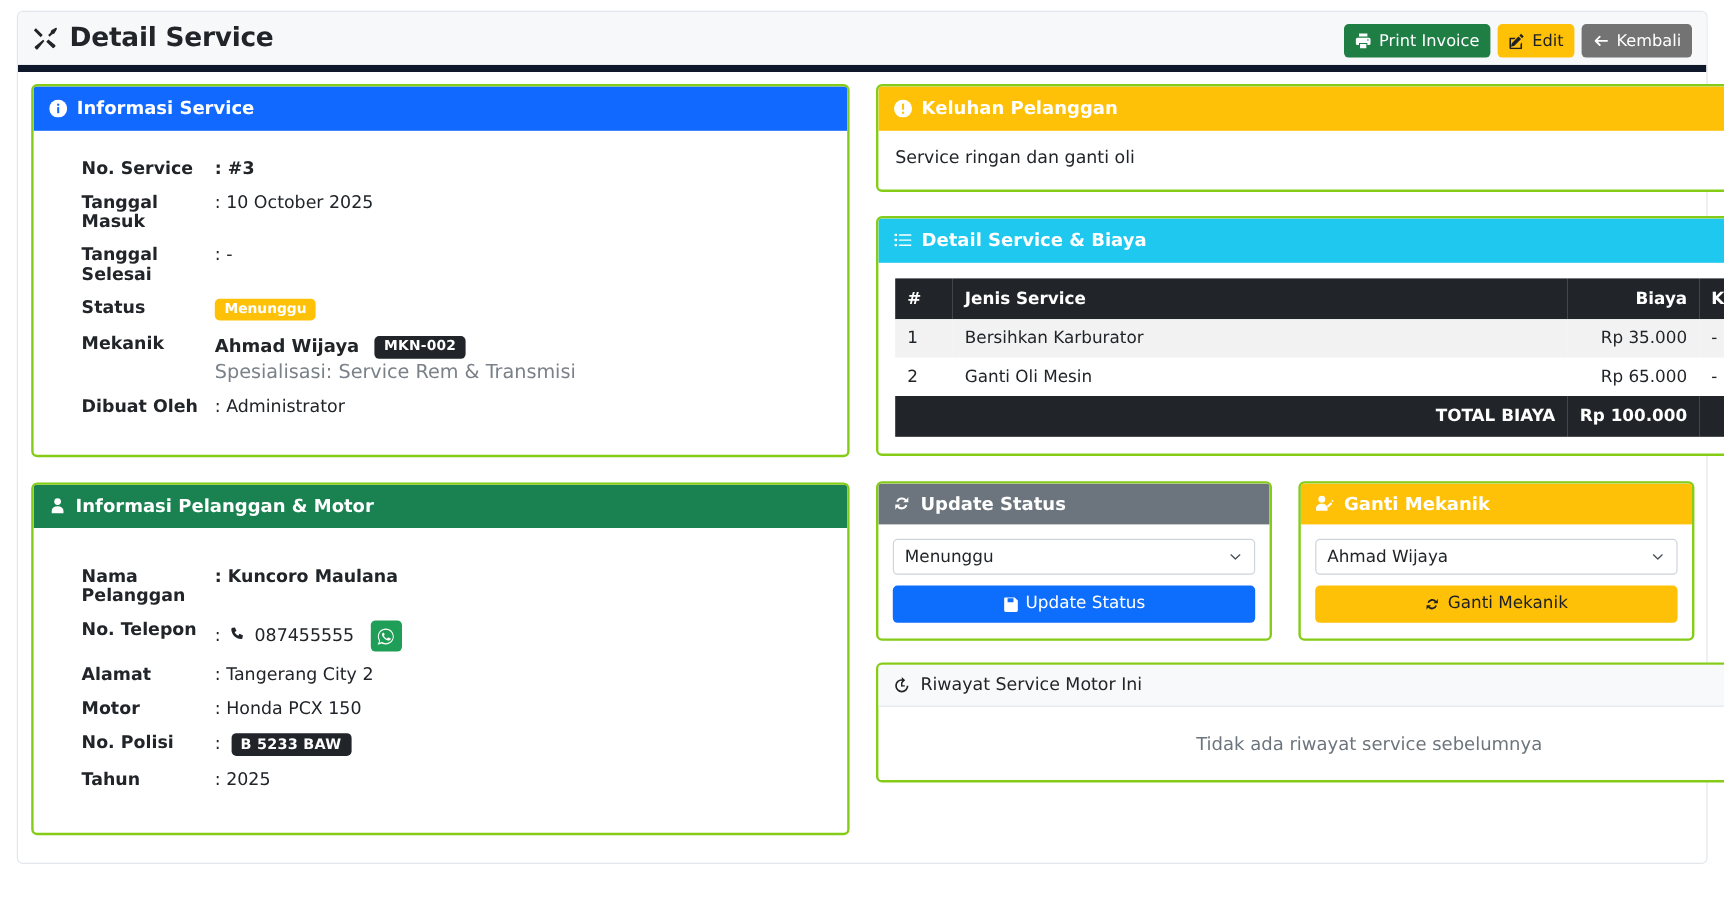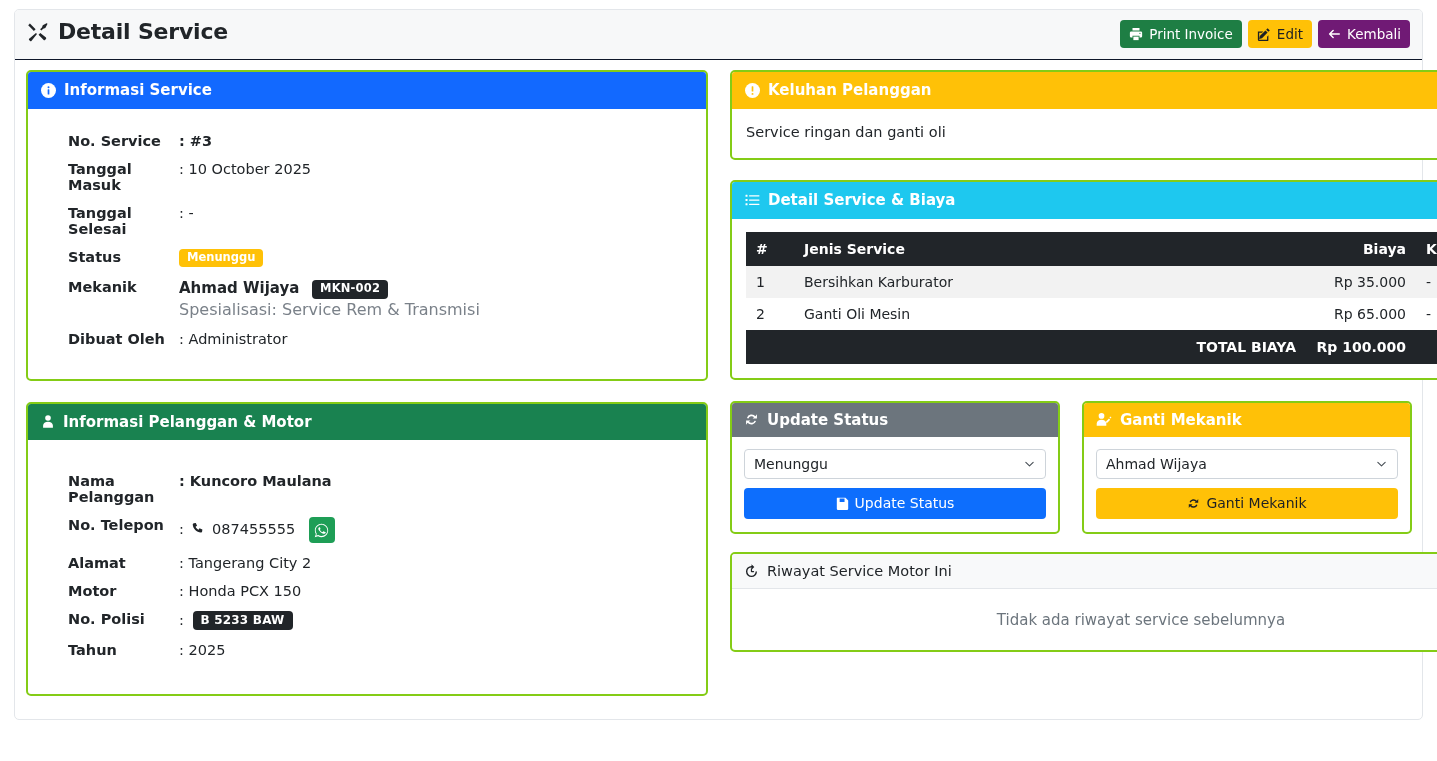--- a/index.html
+++ b/index.html
@@ -20,21 +20,21 @@
     background: #ffffff;
     border: 1px solid #e3e6ea;
     border-radius: 5px;
   }
 
   
   .topbar {
     position: relative;
     height: 50px;
     background: #f7f8f9;
-    border-bottom: 1px solid #0f172a;
+    border-bottom: 6px solid #0f172a;
     border-radius: 4px 4px 0 0;
   }
   .topbar-title {
     position: absolute;
     left: 12px; top: 9px;
     font-size: 22px;
     font-weight: 700;
     color: #212529;
     display: flex;
     align-items: center;
@@ -55,21 +55,21 @@
     border-radius: 4px;
     font-size: 13.5px;
     font-family: inherit;
     padding: 6px 9px;
     cursor: pointer;
     line-height: 1.2;
     white-space: nowrap;
   }
   .btn-success { background: #1e7e44; color: #fff; }
   .btn-warning { background: #ffc107; color: #1d2024; }
-  .btn-secondary { background: #701a75; color: #fff; }
+  .btn-secondary { background: #737373; color: #fff; }
   .btn-primary { background: #0d6efd; color: #fff; }
 
   
   .body-wrap {
     position: relative;
     padding: 10px 11px 0 11px;
     display: flex;
     gap: 22px;
   }
   .col-left { width: 682px; flex: none; }

